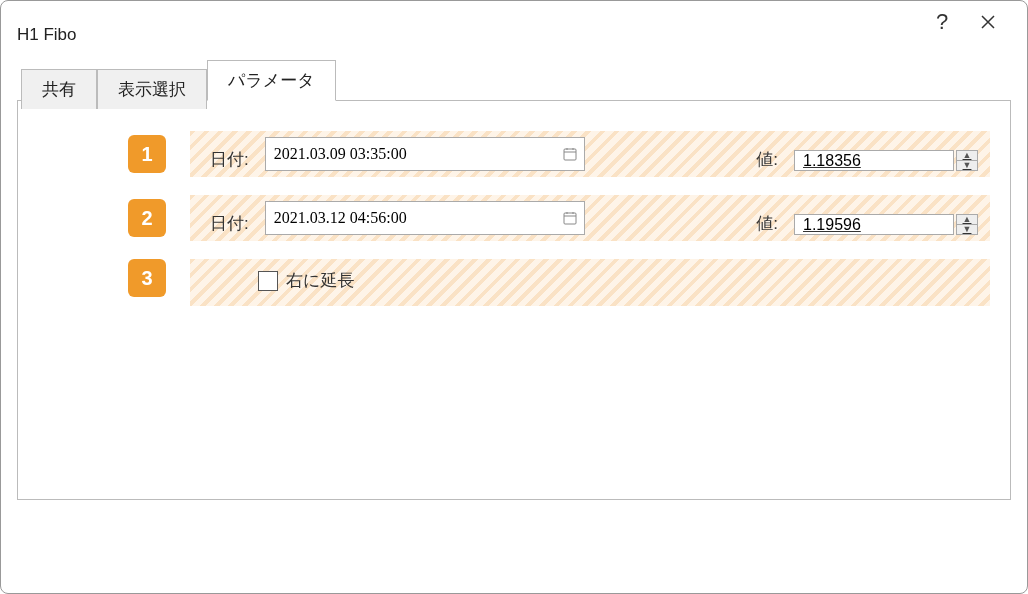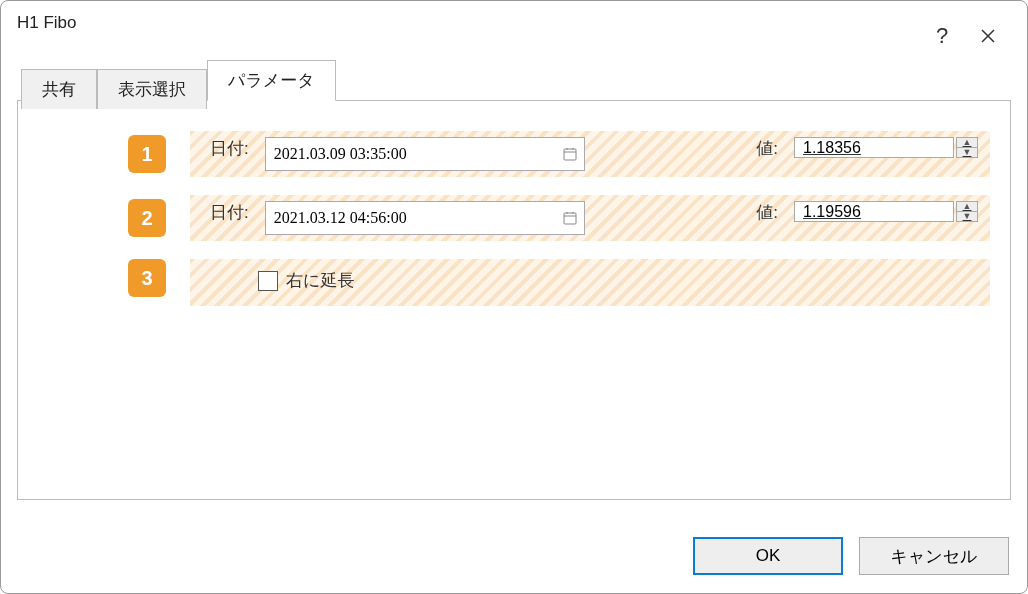--- a/index.html
+++ b/index.html
@@ -18,23 +18,23 @@
       height: 594px;
       border: 1px solid #999;
       border-radius: 8px;
       position: relative;
       background: #fff;
       display: flex;
       flex-direction: column;
     }
     .titlebar {
       display: flex;
-      align-items: flex-start;
+      align-items: flex-end;
       height: 48px;
-      padding: 12px 16px;
+      padding: 4px 16px;
       border-bottom: none;
     }
     .titlebar .title {
       flex: 1;
       font-size: 17px;
       color: #222;
     }
     .titlebar .help-btn,
     .titlebar .close-btn {
       width: 46px;
@@ -108,21 +108,21 @@
     .striped-area {
       flex: 1;
       background: repeating-linear-gradient(
         135deg,
         #fae2c5 0px,
         #fae2c5 4px,
         #fef4e8 4px,
         #fef4e8 10px
       );
       display: flex;
-      align-items: flex-start;
+      align-items: flex-end;
       padding: 6px 12px;
       gap: 12px;
       min-height: 46px;
     }
     .field-label {
       font-size: 17px;
       color: #333;
       margin-left: 8px;
       margin-right: 4px;
       white-space: nowrap;
@@ -330,17 +330,13 @@
           <div class="checkbox-row">
             <div class="checkbox-box"></div>
             <span class="checkbox-label">右に延長</span>
           </div>
         </div>
       </div>
 
     </div>
   </div>
 
-  <div class="button-bar">
-    <button class="dlg-btn primary">OK</button>
-    <button class="dlg-btn">キャンセル</button>
-  </div>
 </div>
 
 </body></html>

